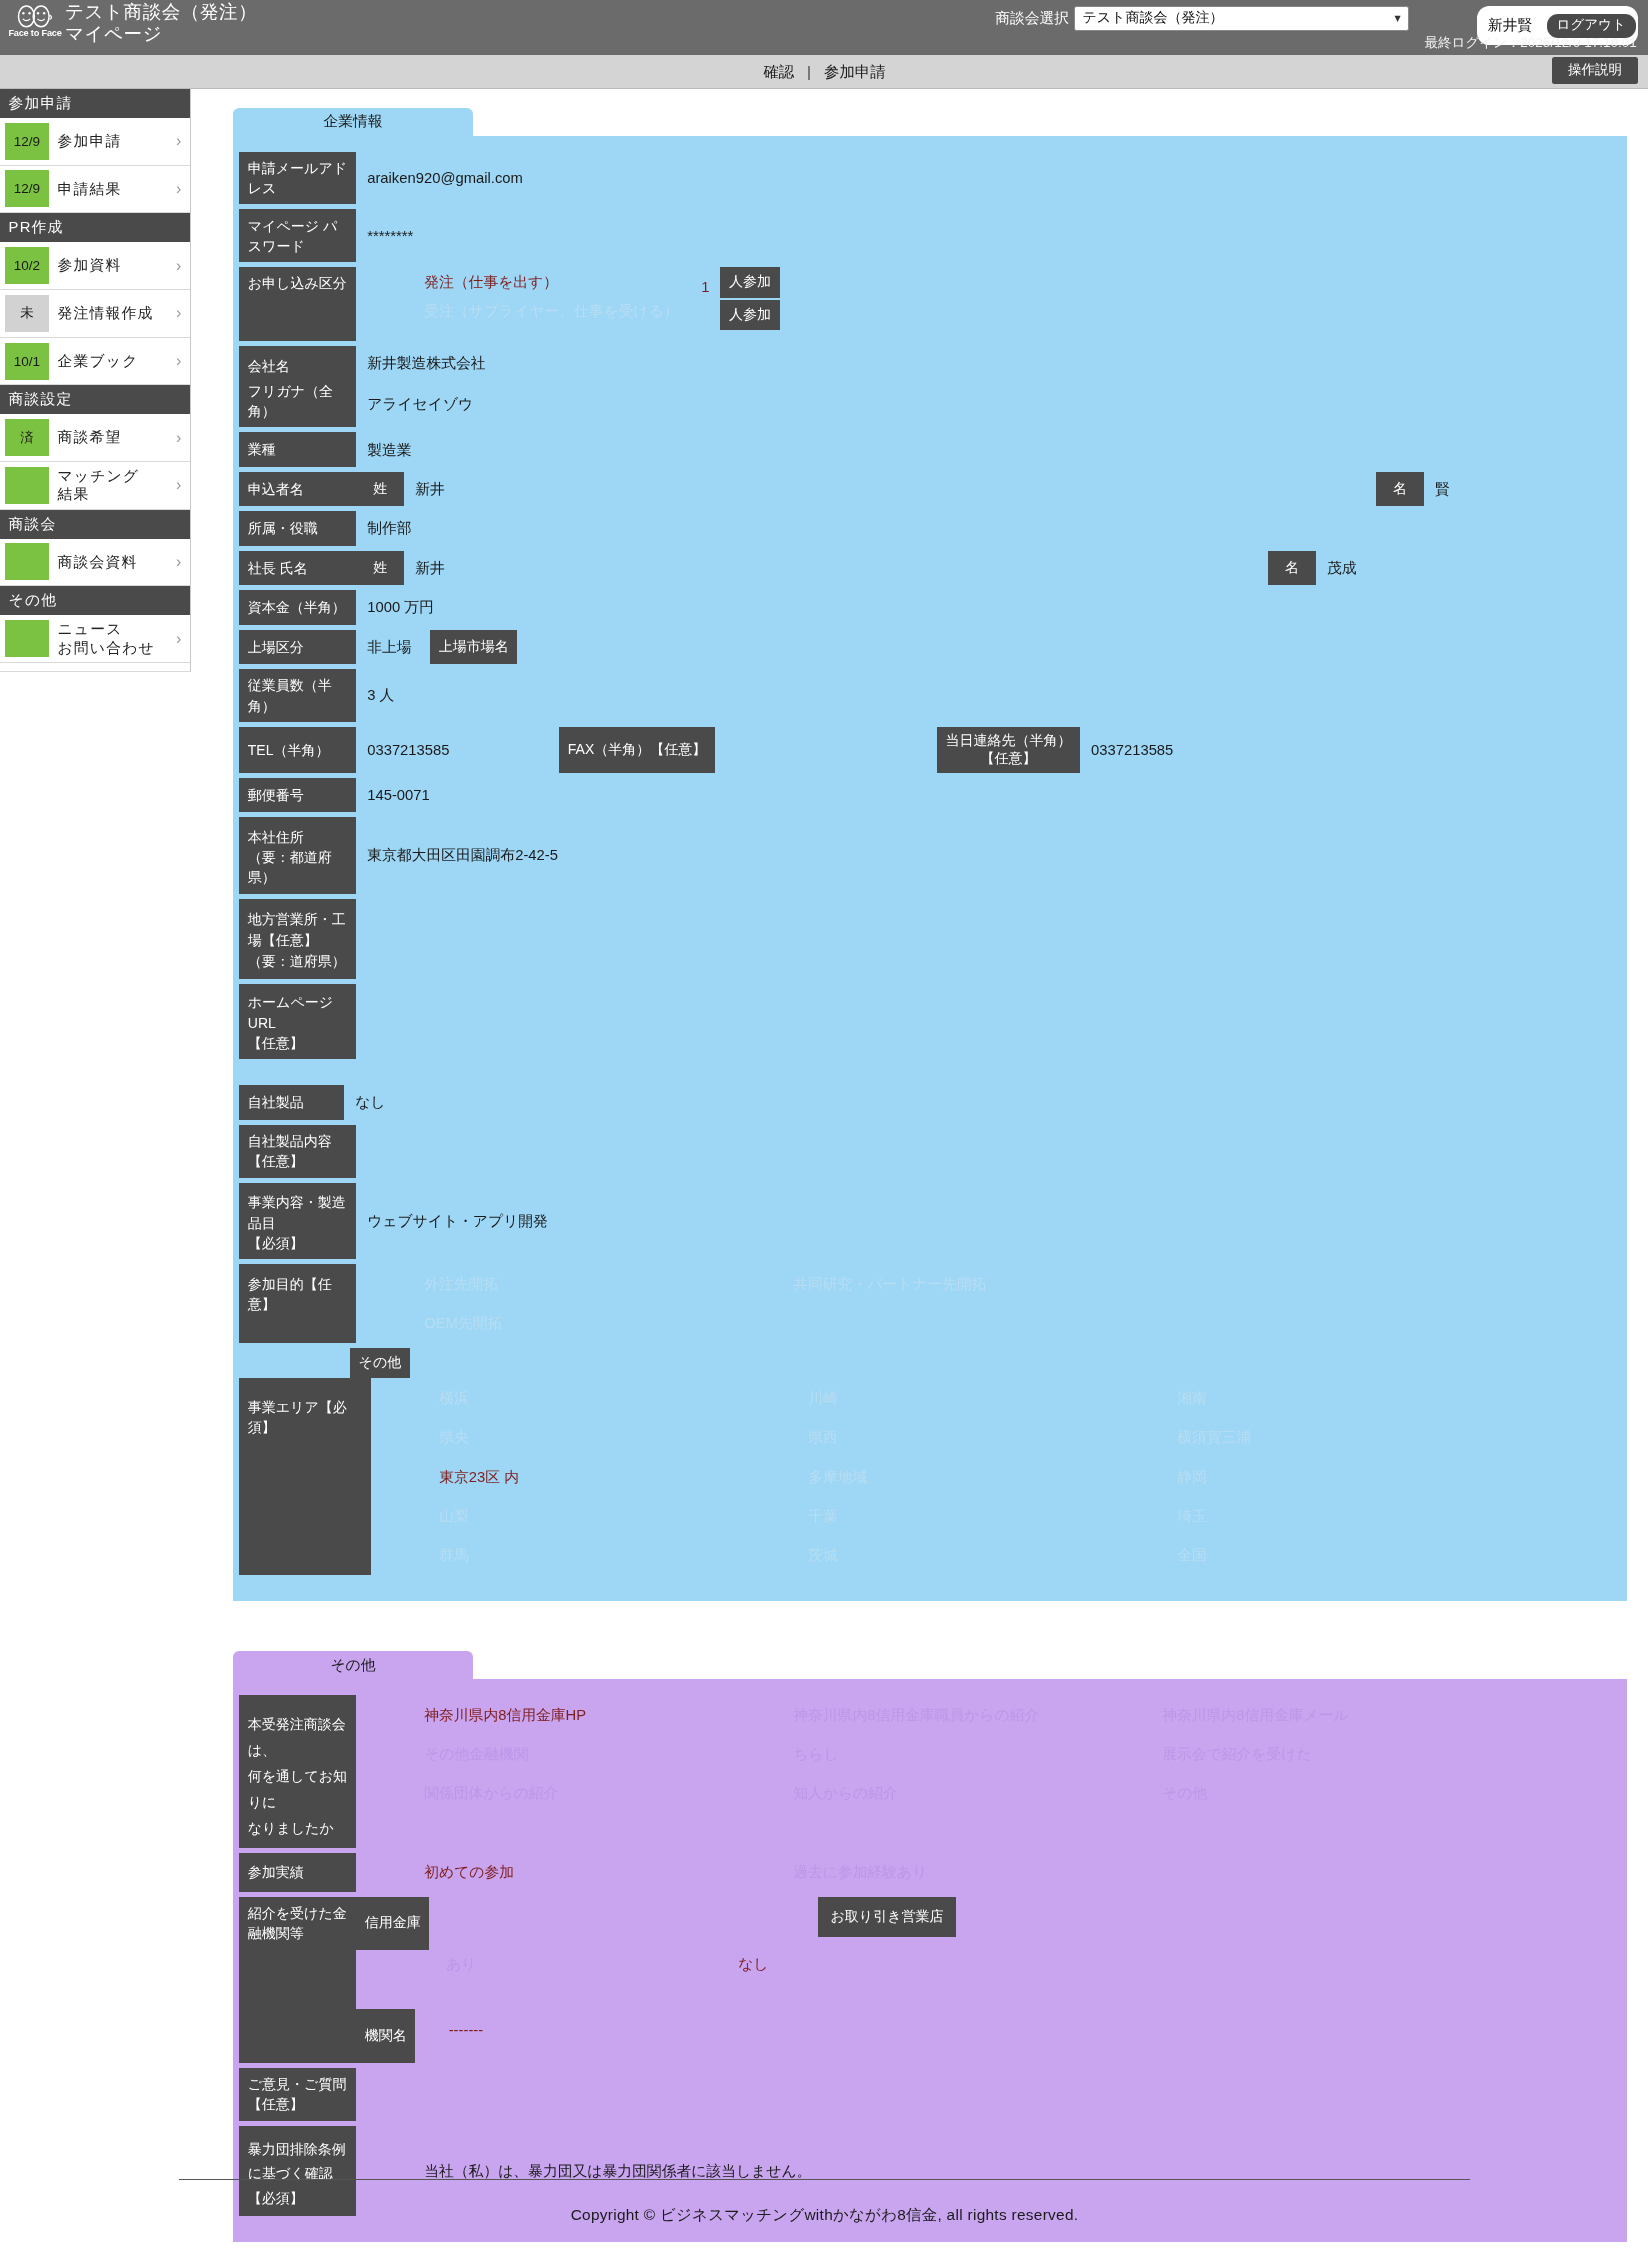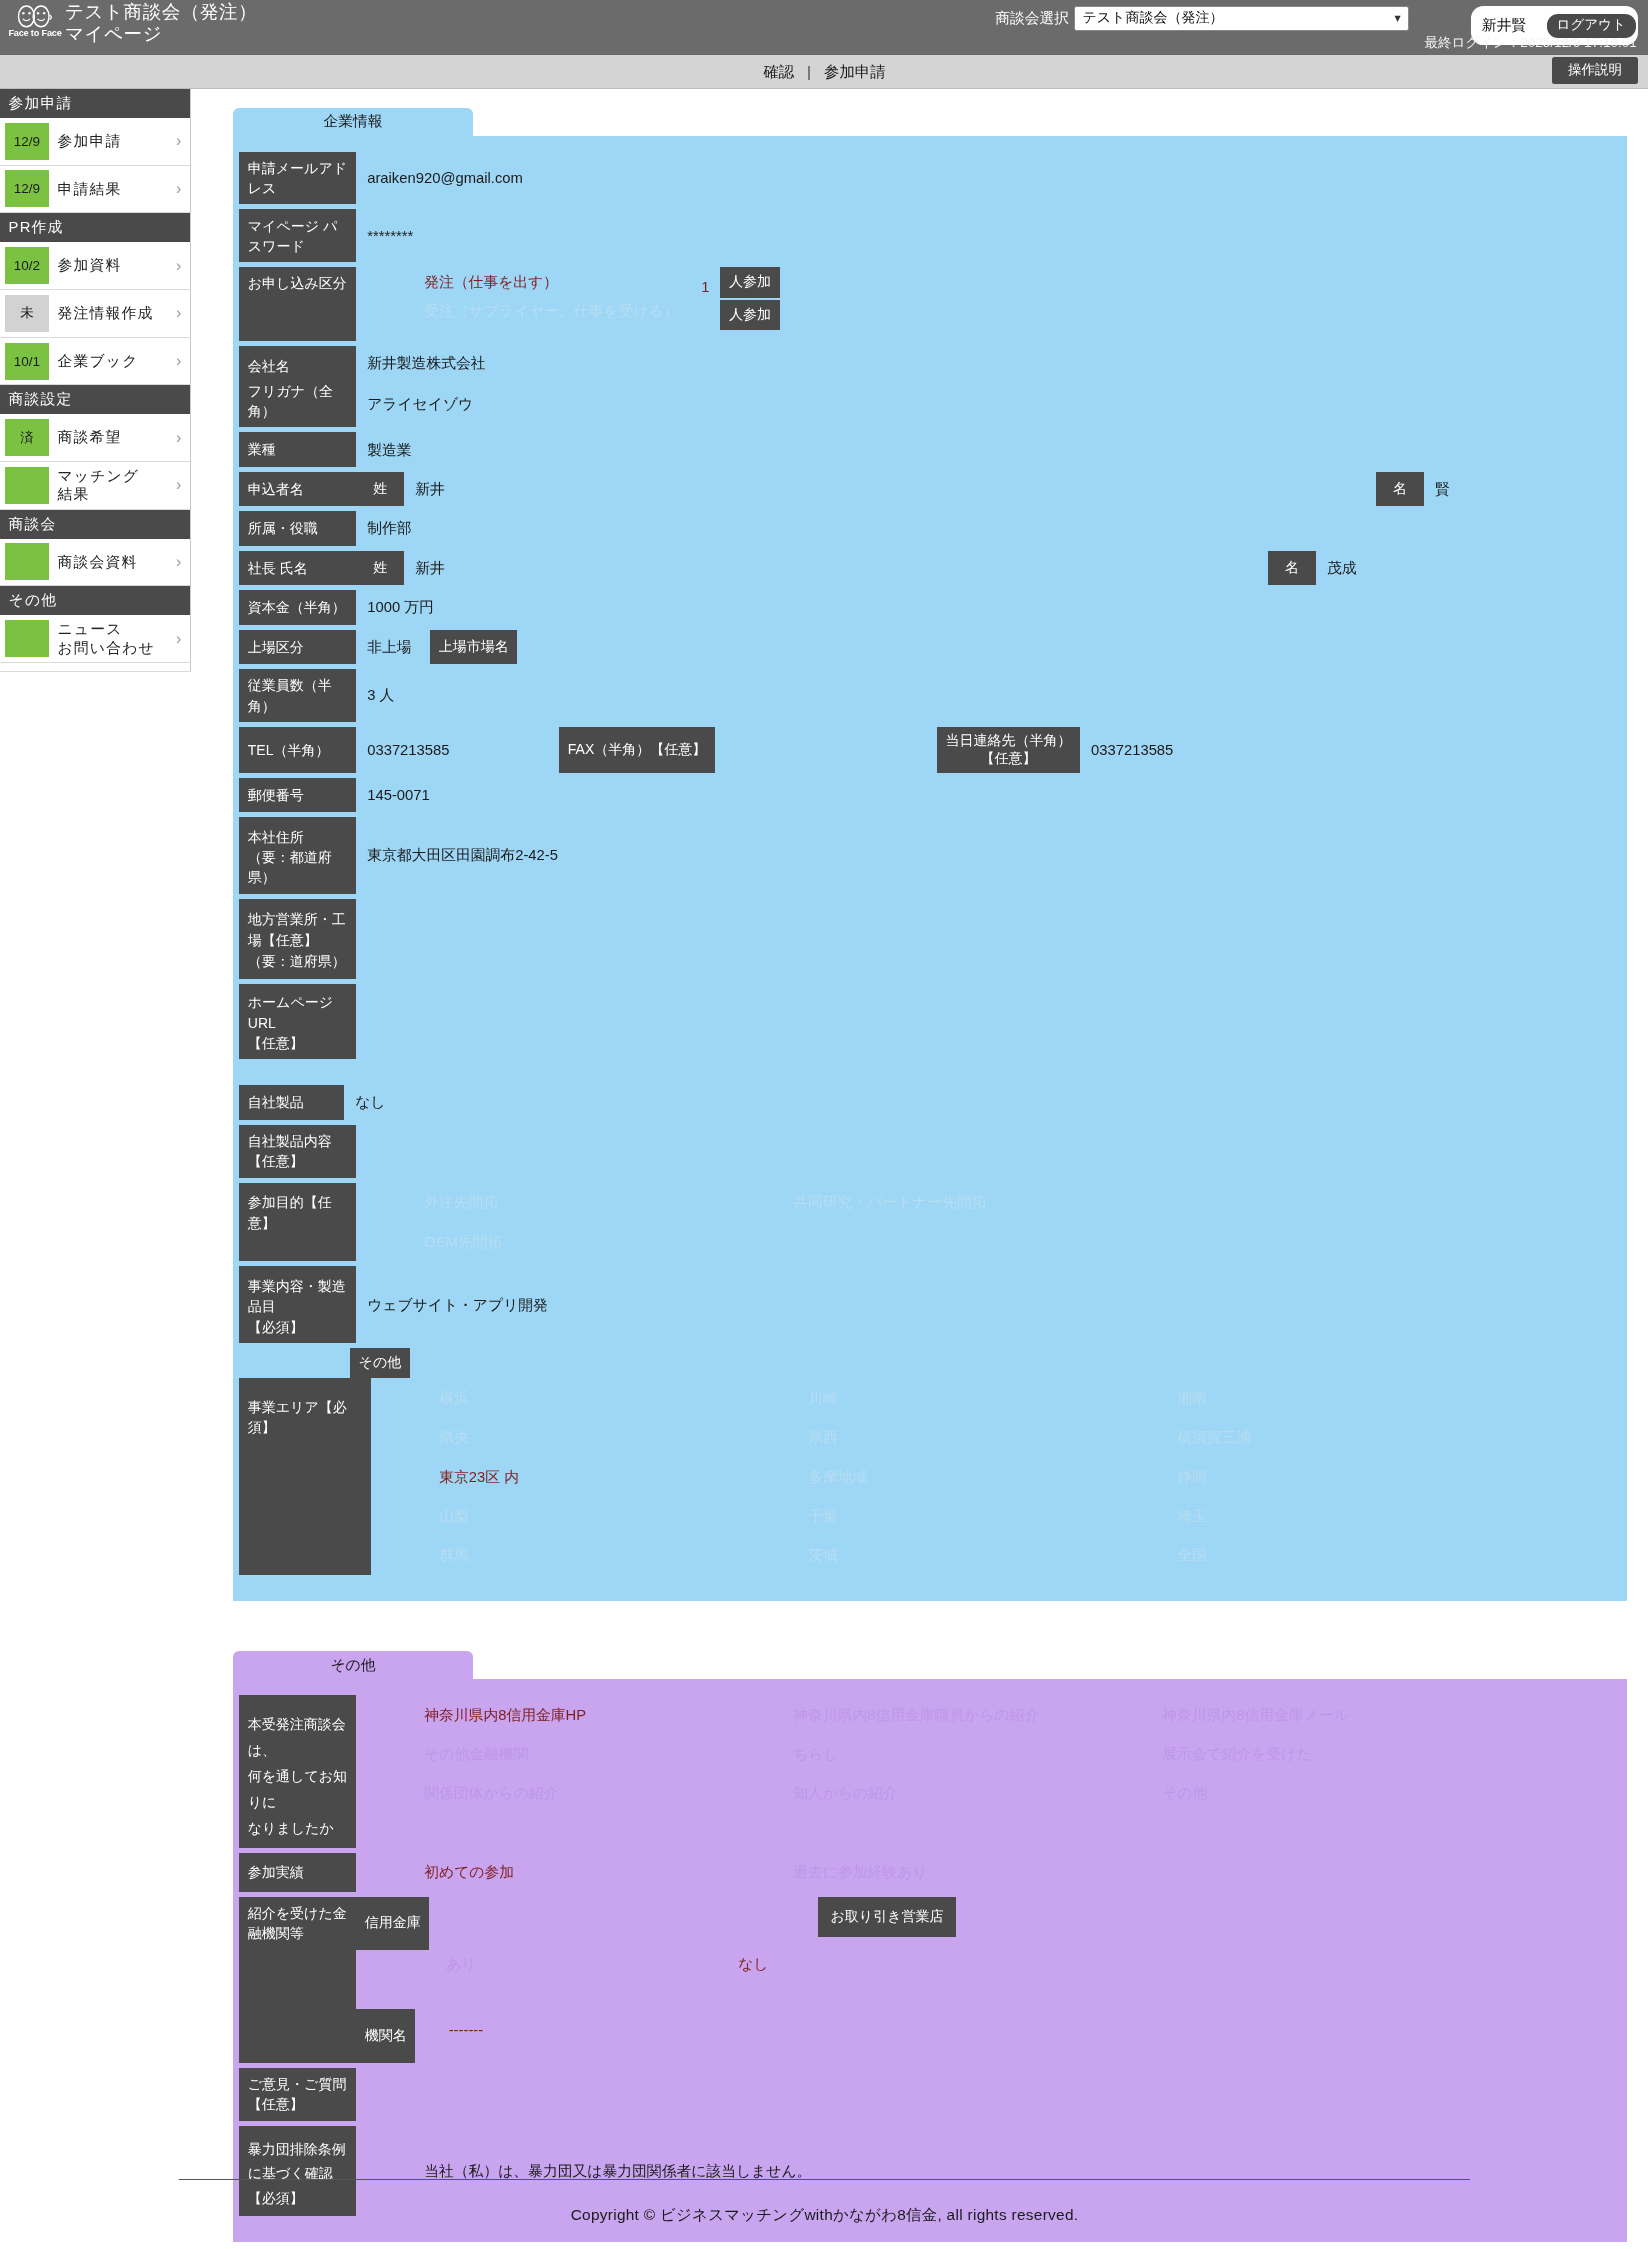--- a/index.html
+++ b/index.html
@@ -44,21 +44,21 @@
     width: 335px; height: 24.6px; background: #fff; color: #111;
     border: 0.6px solid #888; border-radius: 2.5px;
     display: flex; align-items: center; justify-content: space-between;
     padding: 0 7.4px; font-size: 14px;
   }
   .chev { font-size: 12.3px; color: #333; }
 
   .user-pill {
     position: absolute; right: 11px; top: 6.2px;
     height: 39px; background: #fff; border-radius: 12.3px;
-    display: flex; align-items: center; gap: 12px;
+    display: flex; align-items: center; gap: 6px;
     padding-left: 11px; padding-right: 2.5px;
   }
   .user-name { font-size: 14.8px; color: #111; padding-right: 8.6px; }
   .logout-btn {
     background: #4a4a4a; color: #fff; border-radius: 11px;
     font-size: 13.5px; padding: 2.5px 9.8px 3.7px 9.8px; white-space: nowrap;
     cursor: pointer;
   }
   .lastlogin {
     position: absolute; right: 12.3px; top: 34px;
@@ -395,35 +395,35 @@
           <div class="lbl" style="width:105px">自社製品</div>
           <div class="val">なし</div>
         </div>
 
         <div class="row">
           <div class="lbl" style="width:117px">自社製品内容【任意】</div>
           <div class="val"></div>
         </div>
 
         <div class="row">
+          <div class="lbl" style="width:117px;white-space:pre-line;display:block;min-height:54px;padding-top:9.8px">事業内容・製造品目
+【必須】</div>
+          <div class="val">ウェブサイト・アプリ開発</div>
+        </div>
+
+        <div class="row">
           <div class="lbl" style="width:117px;align-items:flex-start;min-height:78px;padding-top:9.8px">参加目的【任意】</div>
           <div style="padding-left:68px">
             <div class="grid3" style="width:1108px">
               <div class="opt opt-off">外注先開拓</div>
               <div class="opt opt-off">共同研究・パートナー先開拓</div>
               <div></div>
               <div class="opt opt-off">OEM先開拓</div>
             </div>
           </div>
-        </div>
-
-        <div class="row">
-          <div class="lbl" style="width:117px;white-space:pre-line;display:block;min-height:54px;padding-top:9.8px">事業内容・製造品目
-【必須】</div>
-          <div class="val">ウェブサイト・アプリ開発</div>
         </div>
 
         <div class="row" style="margin-bottom:0">
           <div class="lbl" style="width:117px;visibility:hidden;padding:0;min-height:0"></div>
           <div class="lbl-sub" style="margin-left:-6.2px">その他</div>
         </div>
 
         <div class="row">
           <div class="lbl" style="width:132px;align-items:flex-start;min-height:182px;padding-top:18.5px">事業エリア【必須】</div>
           <div style="padding-left:68px">

